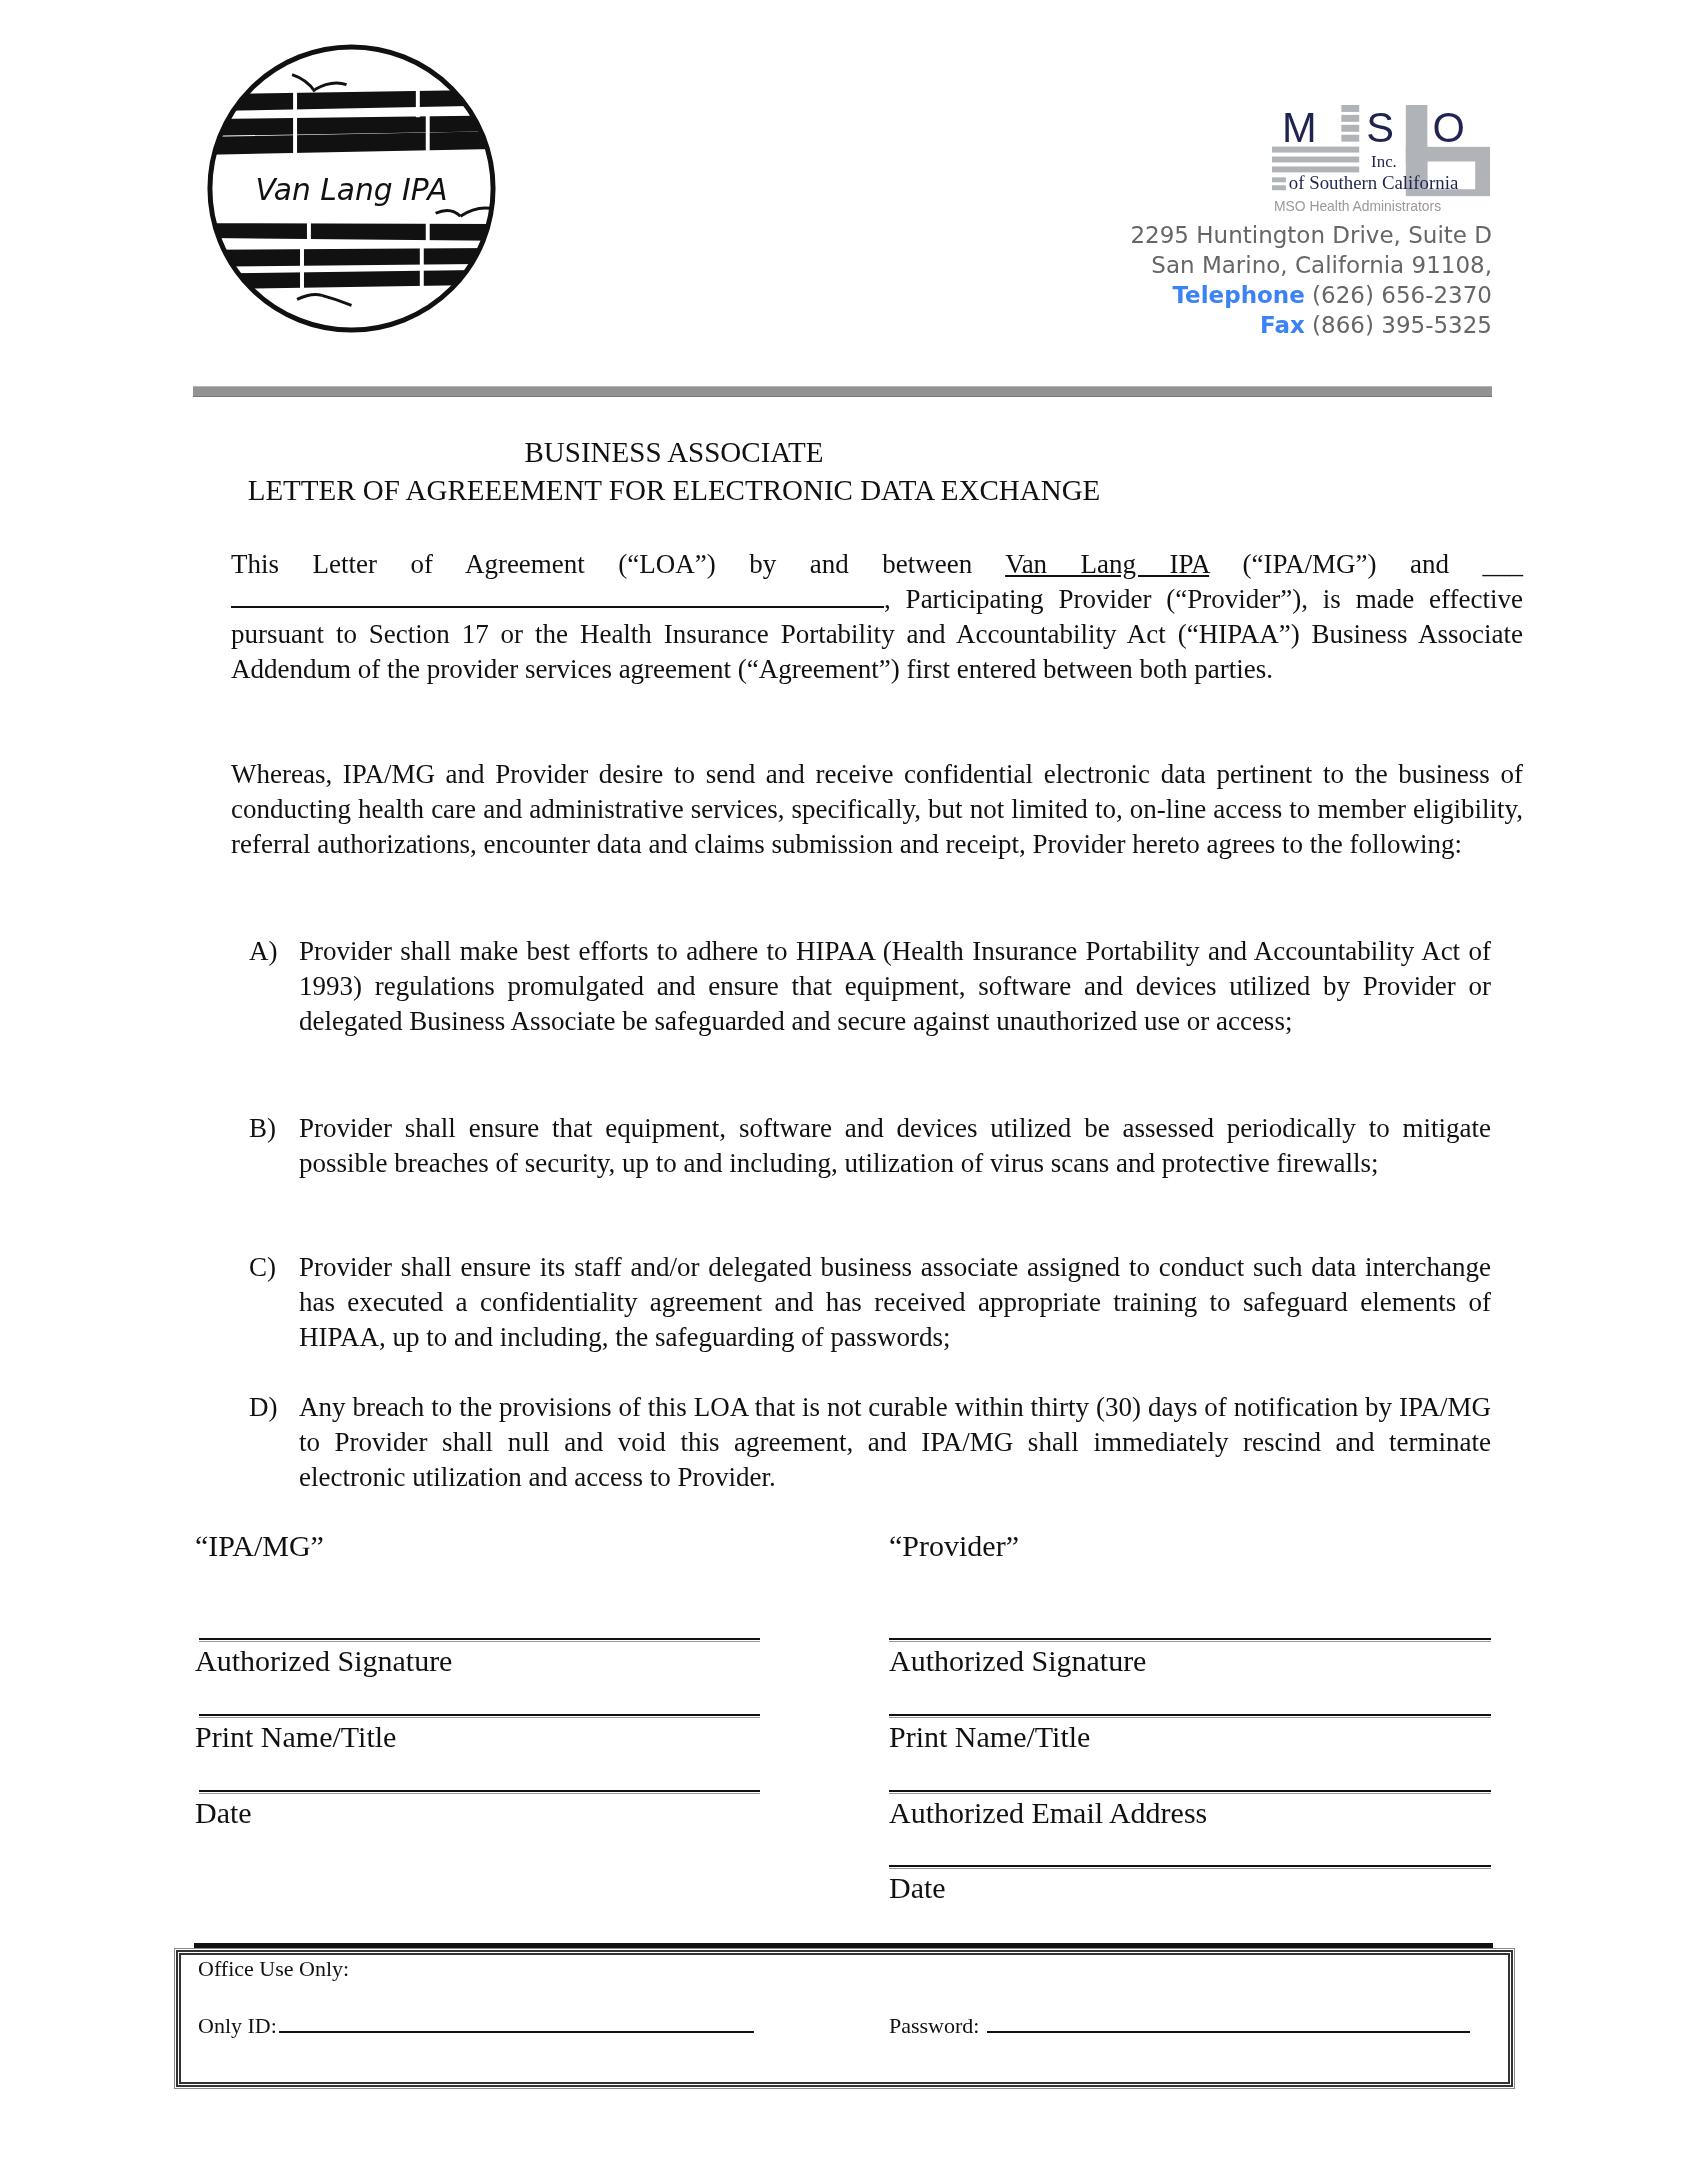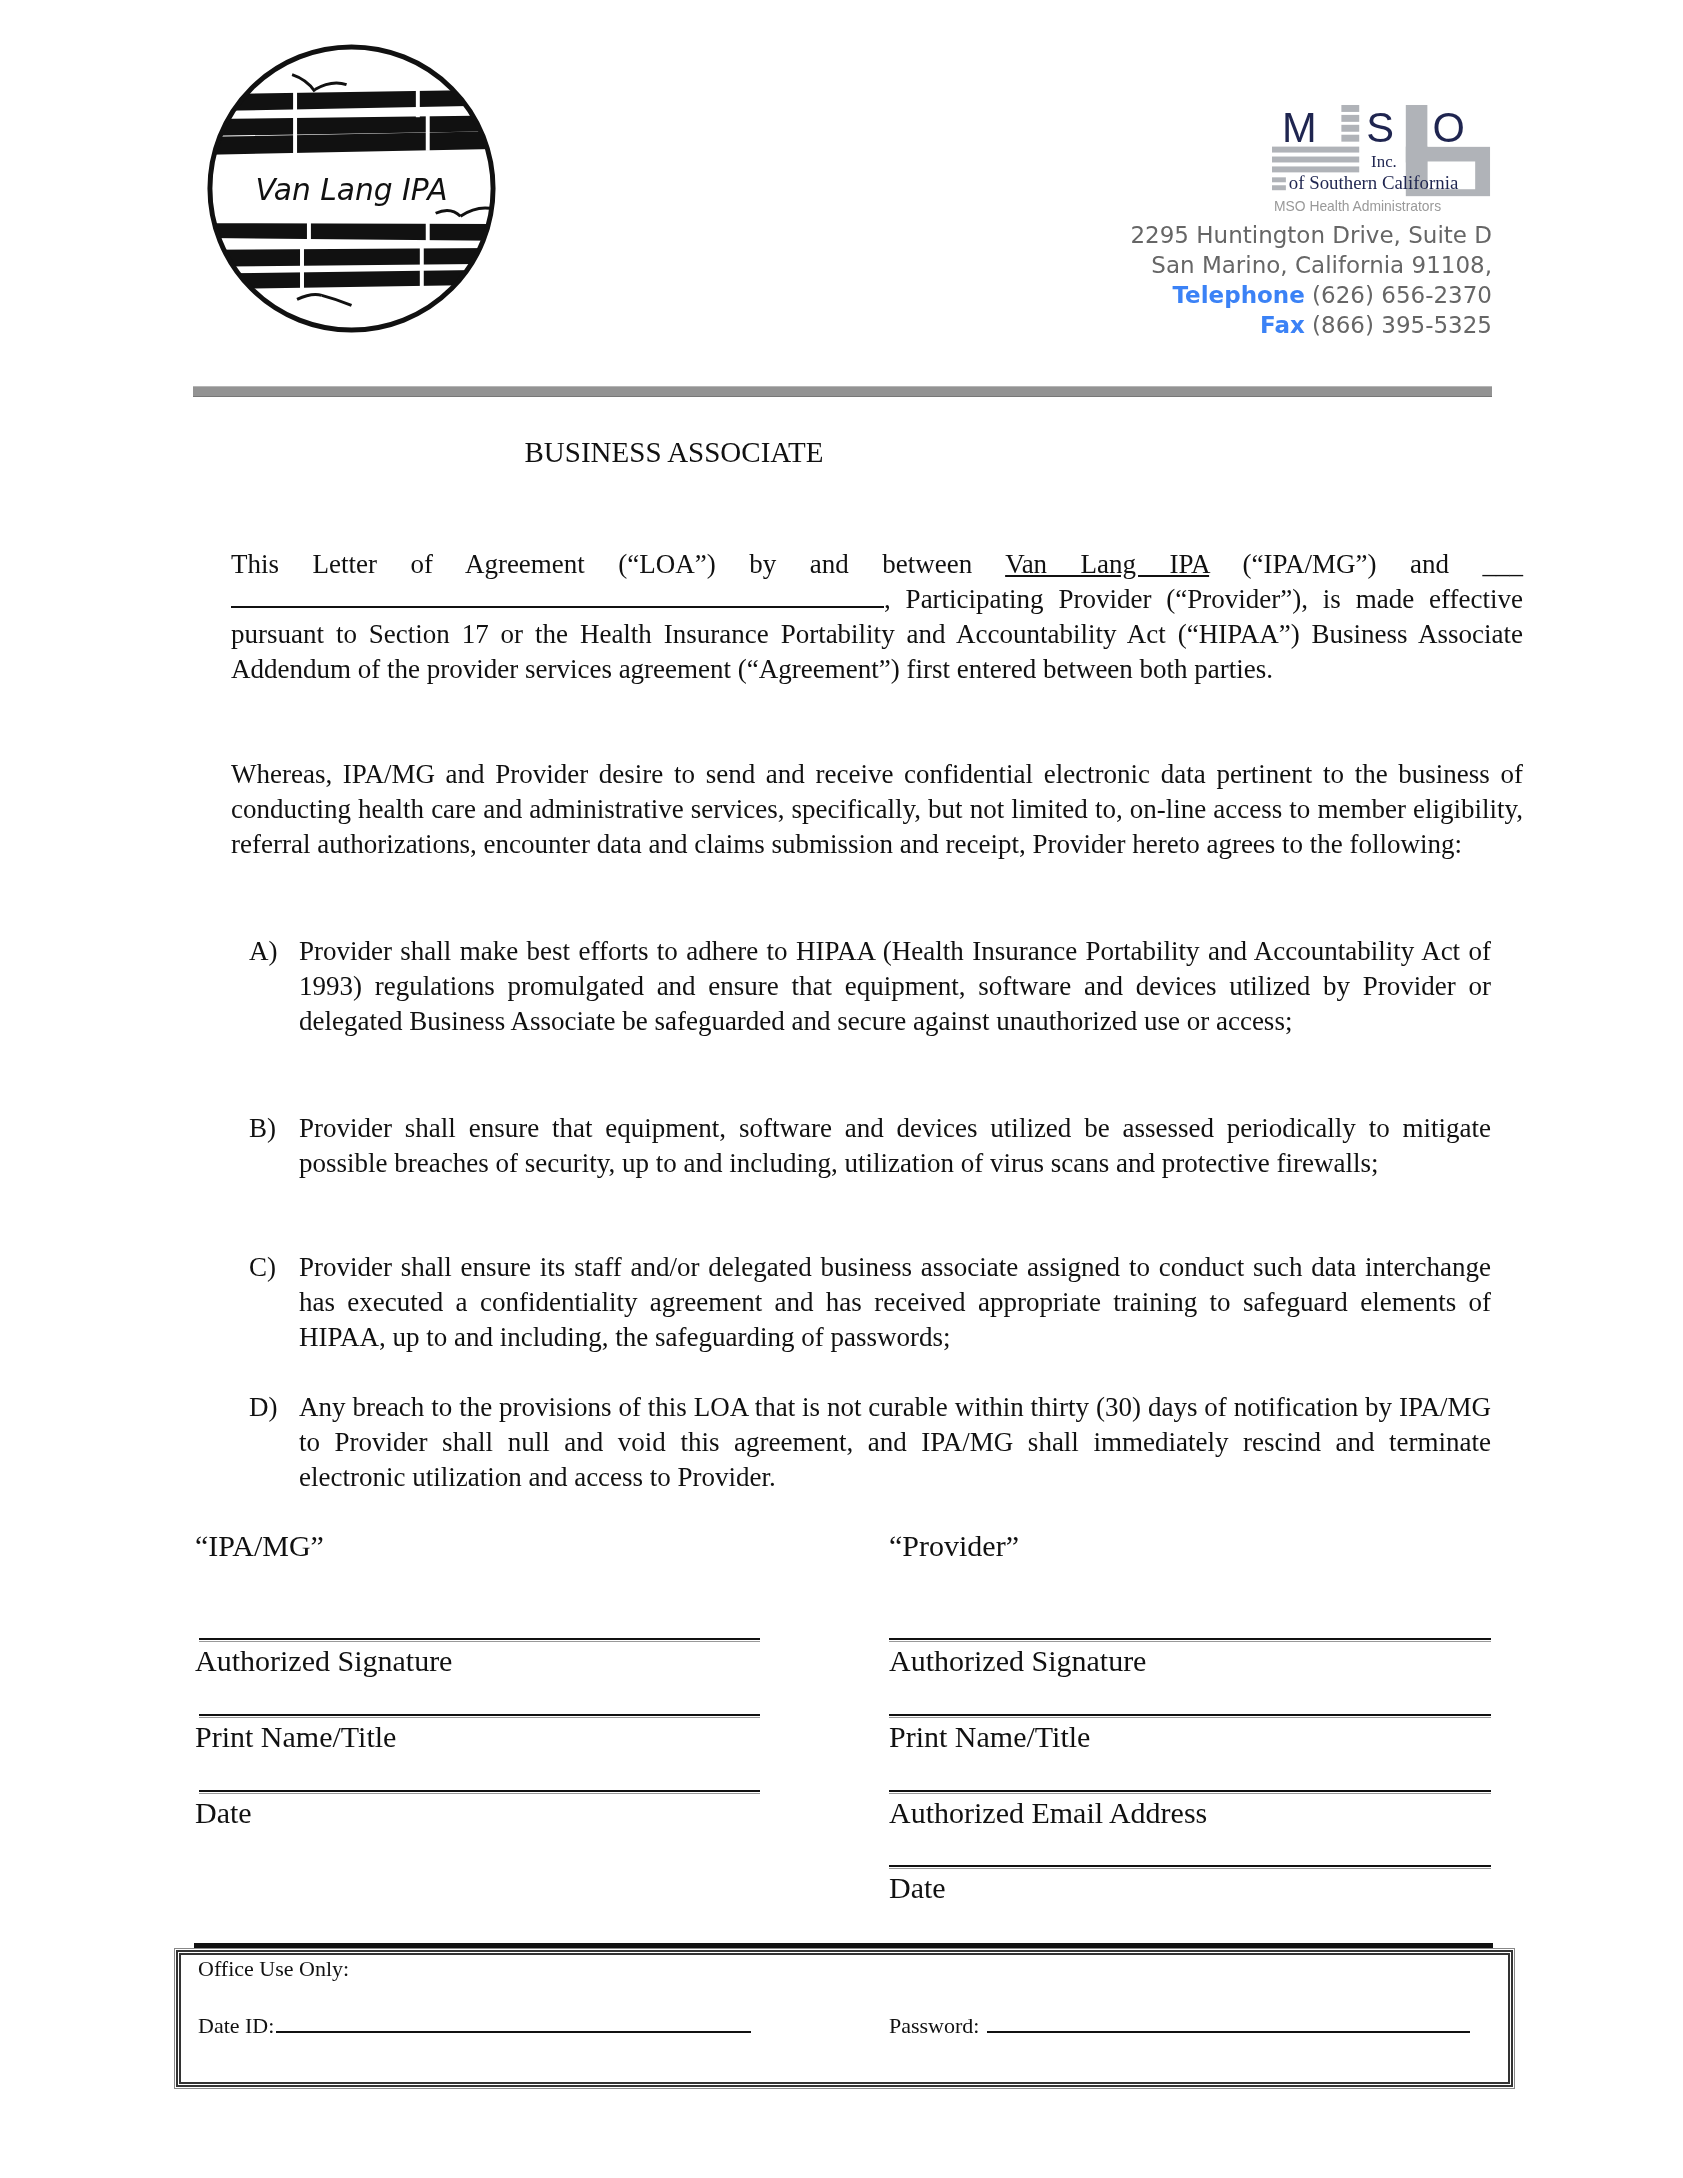--- a/index.html
+++ b/index.html
@@ -122,20 +122,21 @@
   <div>2295 Huntington Drive, Suite D</div>
   <div>San Marino, California 91108,</div>
   <div><b>Telephone</b> <span>(626) 656-2370</span></div>
   <div><b>Fax</b> <span>(866) 395-5325</span></div>
 </div>
 
 <div class="rule-top"></div>
 
 <div class="title serif">
   <div>BUSINESS ASSOCIATE</div>
+  <div>LETTER OF AGREEEMENT FOR ELECTRONIC DATA EXCHANGE</div>
 </div>
 
 <div class="body p1 serif">
   <span>This Letter of Agreement (“LOA”) by and between </span><span class="u">Van Lang IPA</span><span> (“IPA/MG”) and</span>
   <span><span>___</span><span class="blank-inline"></span></span><span>, Participating Provider (“Provider”), is made effective pursuant to Section 17 or the Health Insurance Portability and Accountability Act (“HIPAA”) Business Associate Addendum of the provider services agreement (“Agreement”) first entered between both parties.</span>
 </div>
 
 <div class="body p2 serif">Whereas, IPA/MG and Provider desire to send and receive confidential electronic data pertinent to the business of conducting health care and administrative services, specifically, but not limited to, on-line access to member eligibility, referral authorizations, encounter data and claims submission and receipt, Provider hereto agrees to the following:</div>
 
 <div class="list serif">
@@ -172,18 +173,18 @@
 <div class="sig col-r serif" style="top:1719px;">Print Name/Title</div>
 <div class="sig-line" style="left:889px; top:1790px; width:602px;"></div>
 <div class="sig col-r serif" style="top:1795px;">Authorized Email Address</div>
 <div class="sig-line" style="left:889px; top:1865px; width:602px;"></div>
 <div class="sig col-r serif" style="top:1870px;">Date</div>
 
 <div class="office-top-bar"></div>
 <div class="office-box"></div>
 <div class="office-label serif">Office Use Only:</div>
 <div class="office-field serif" style="left:198px;">
-  <span>Date ID:</span><span class="office-blank" style="width:475px;"></span>
+  <span>Only ID:</span><span class="office-blank" style="width:475px;"></span>
 </div>
 <div class="office-field serif" style="left:889px;">
   <span>Password:</span> <span class="office-blank" style="width:483px;"></span>
 </div>
 
 
 </body></html>

